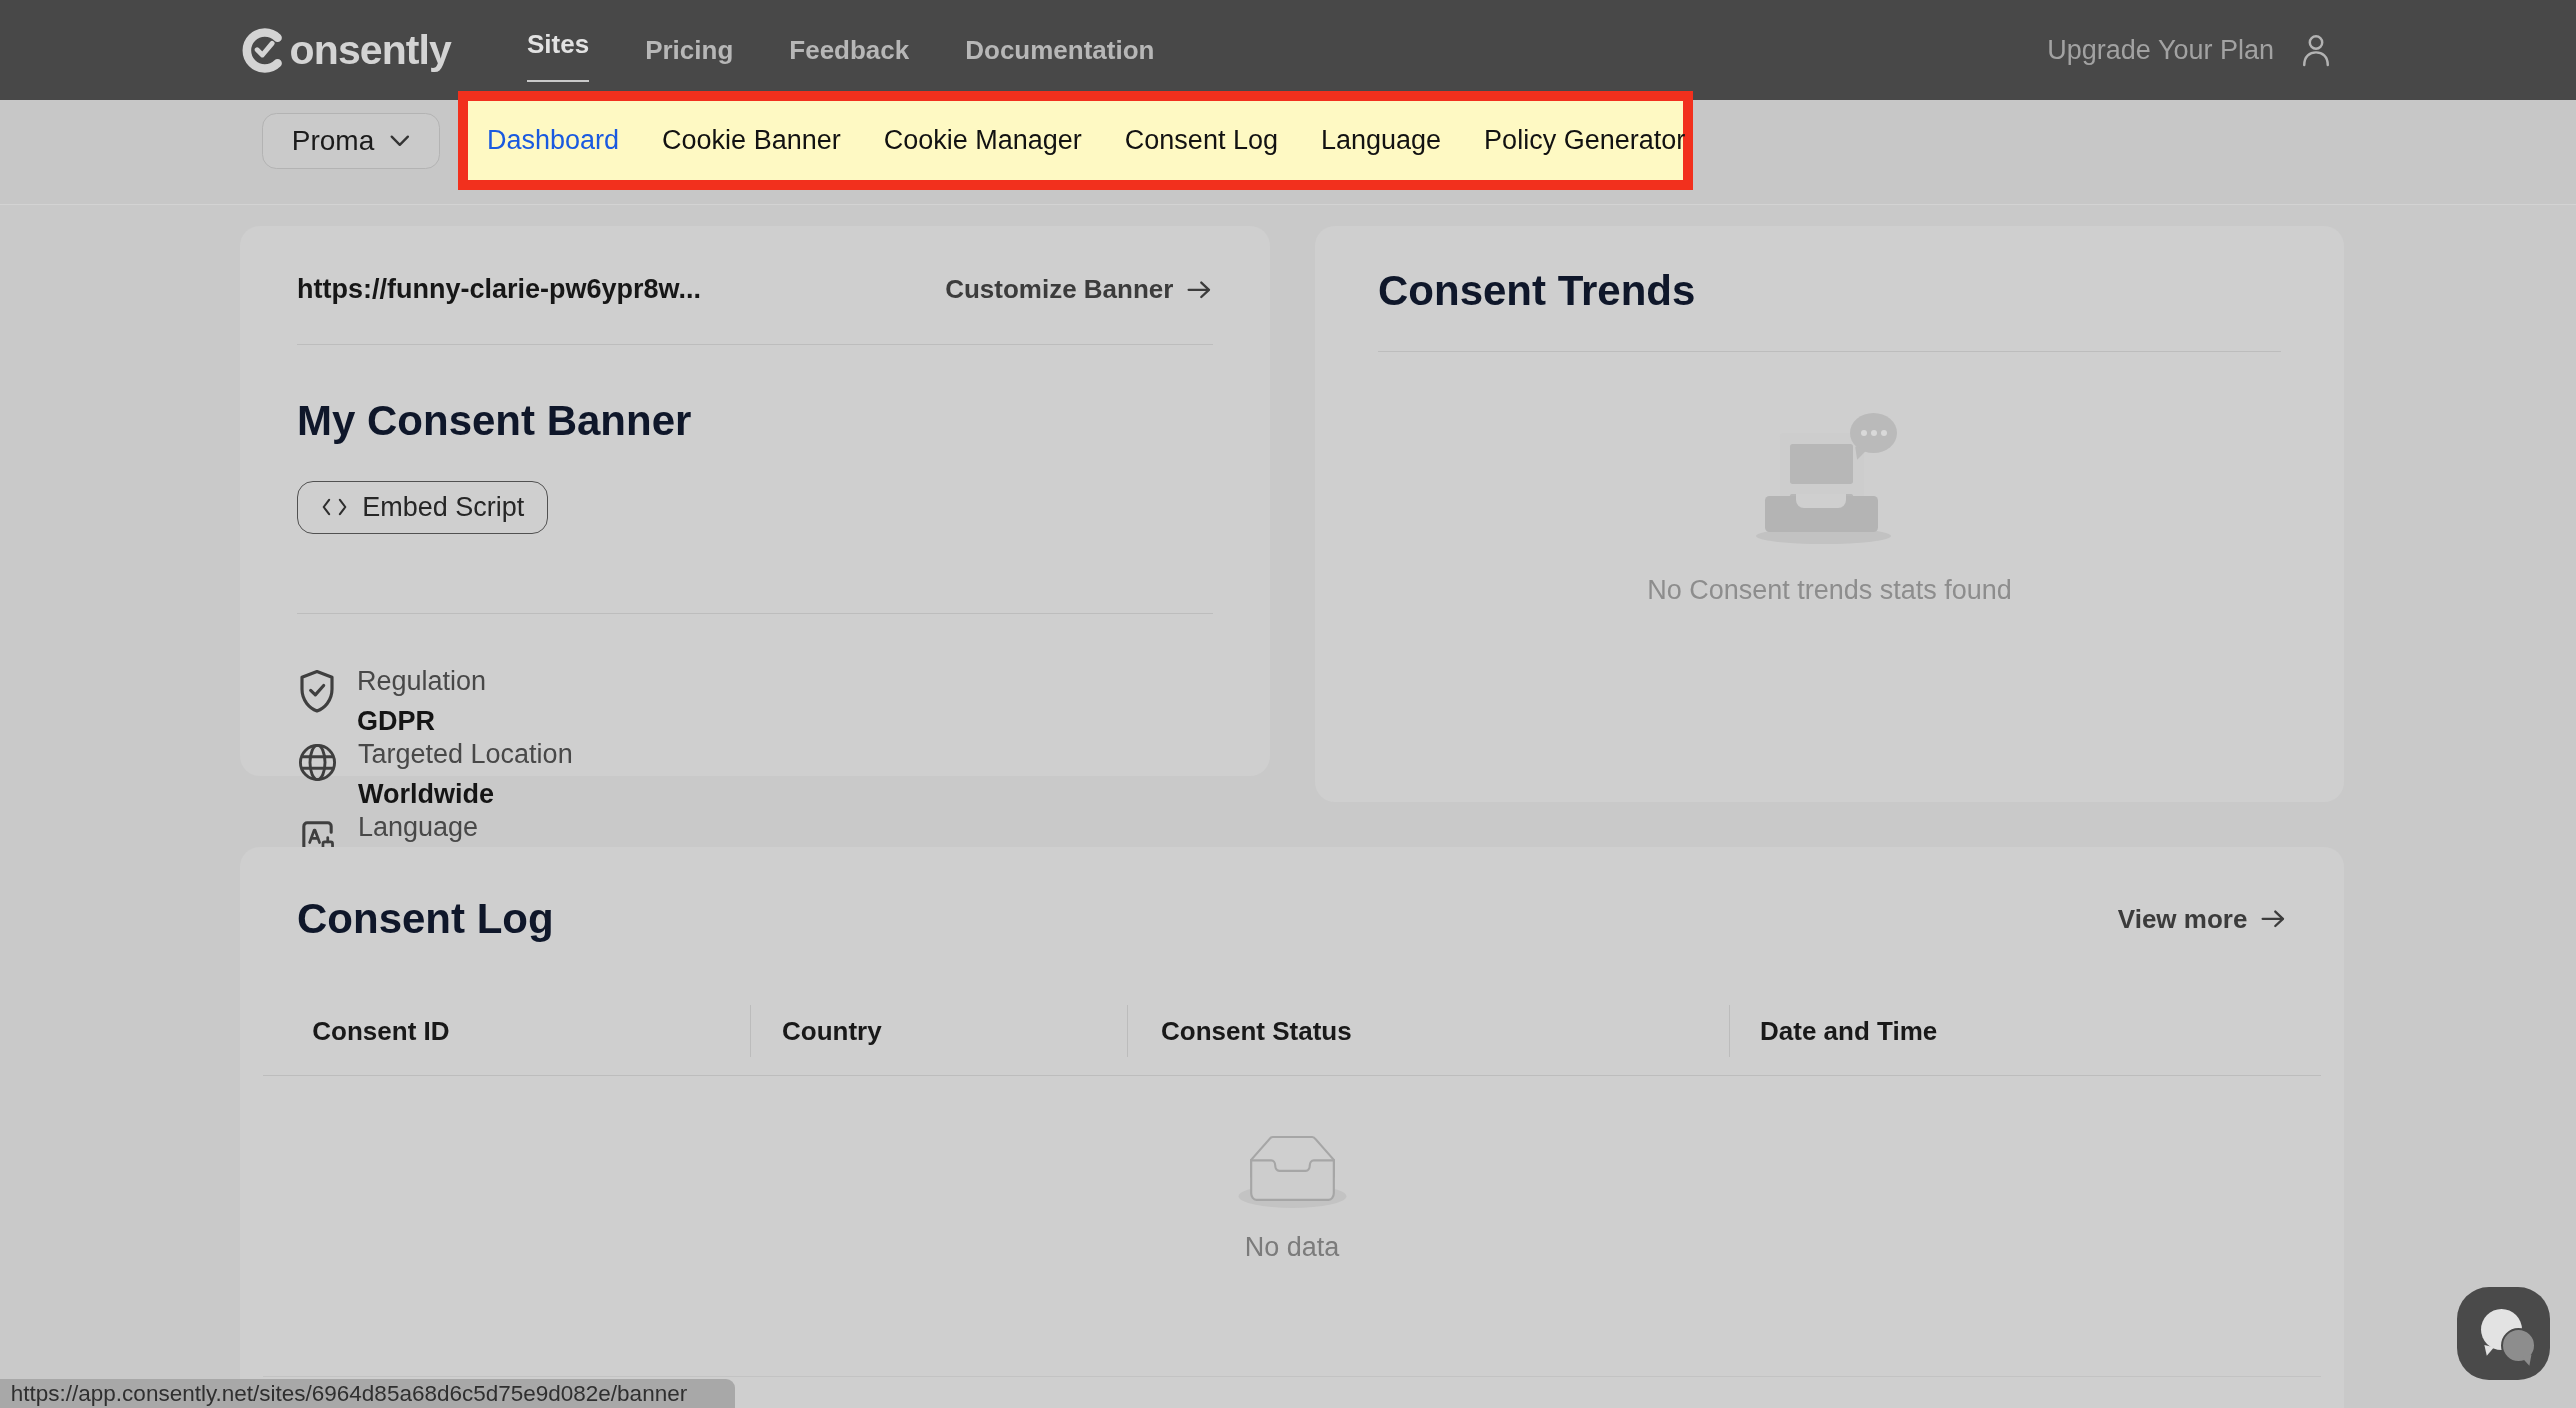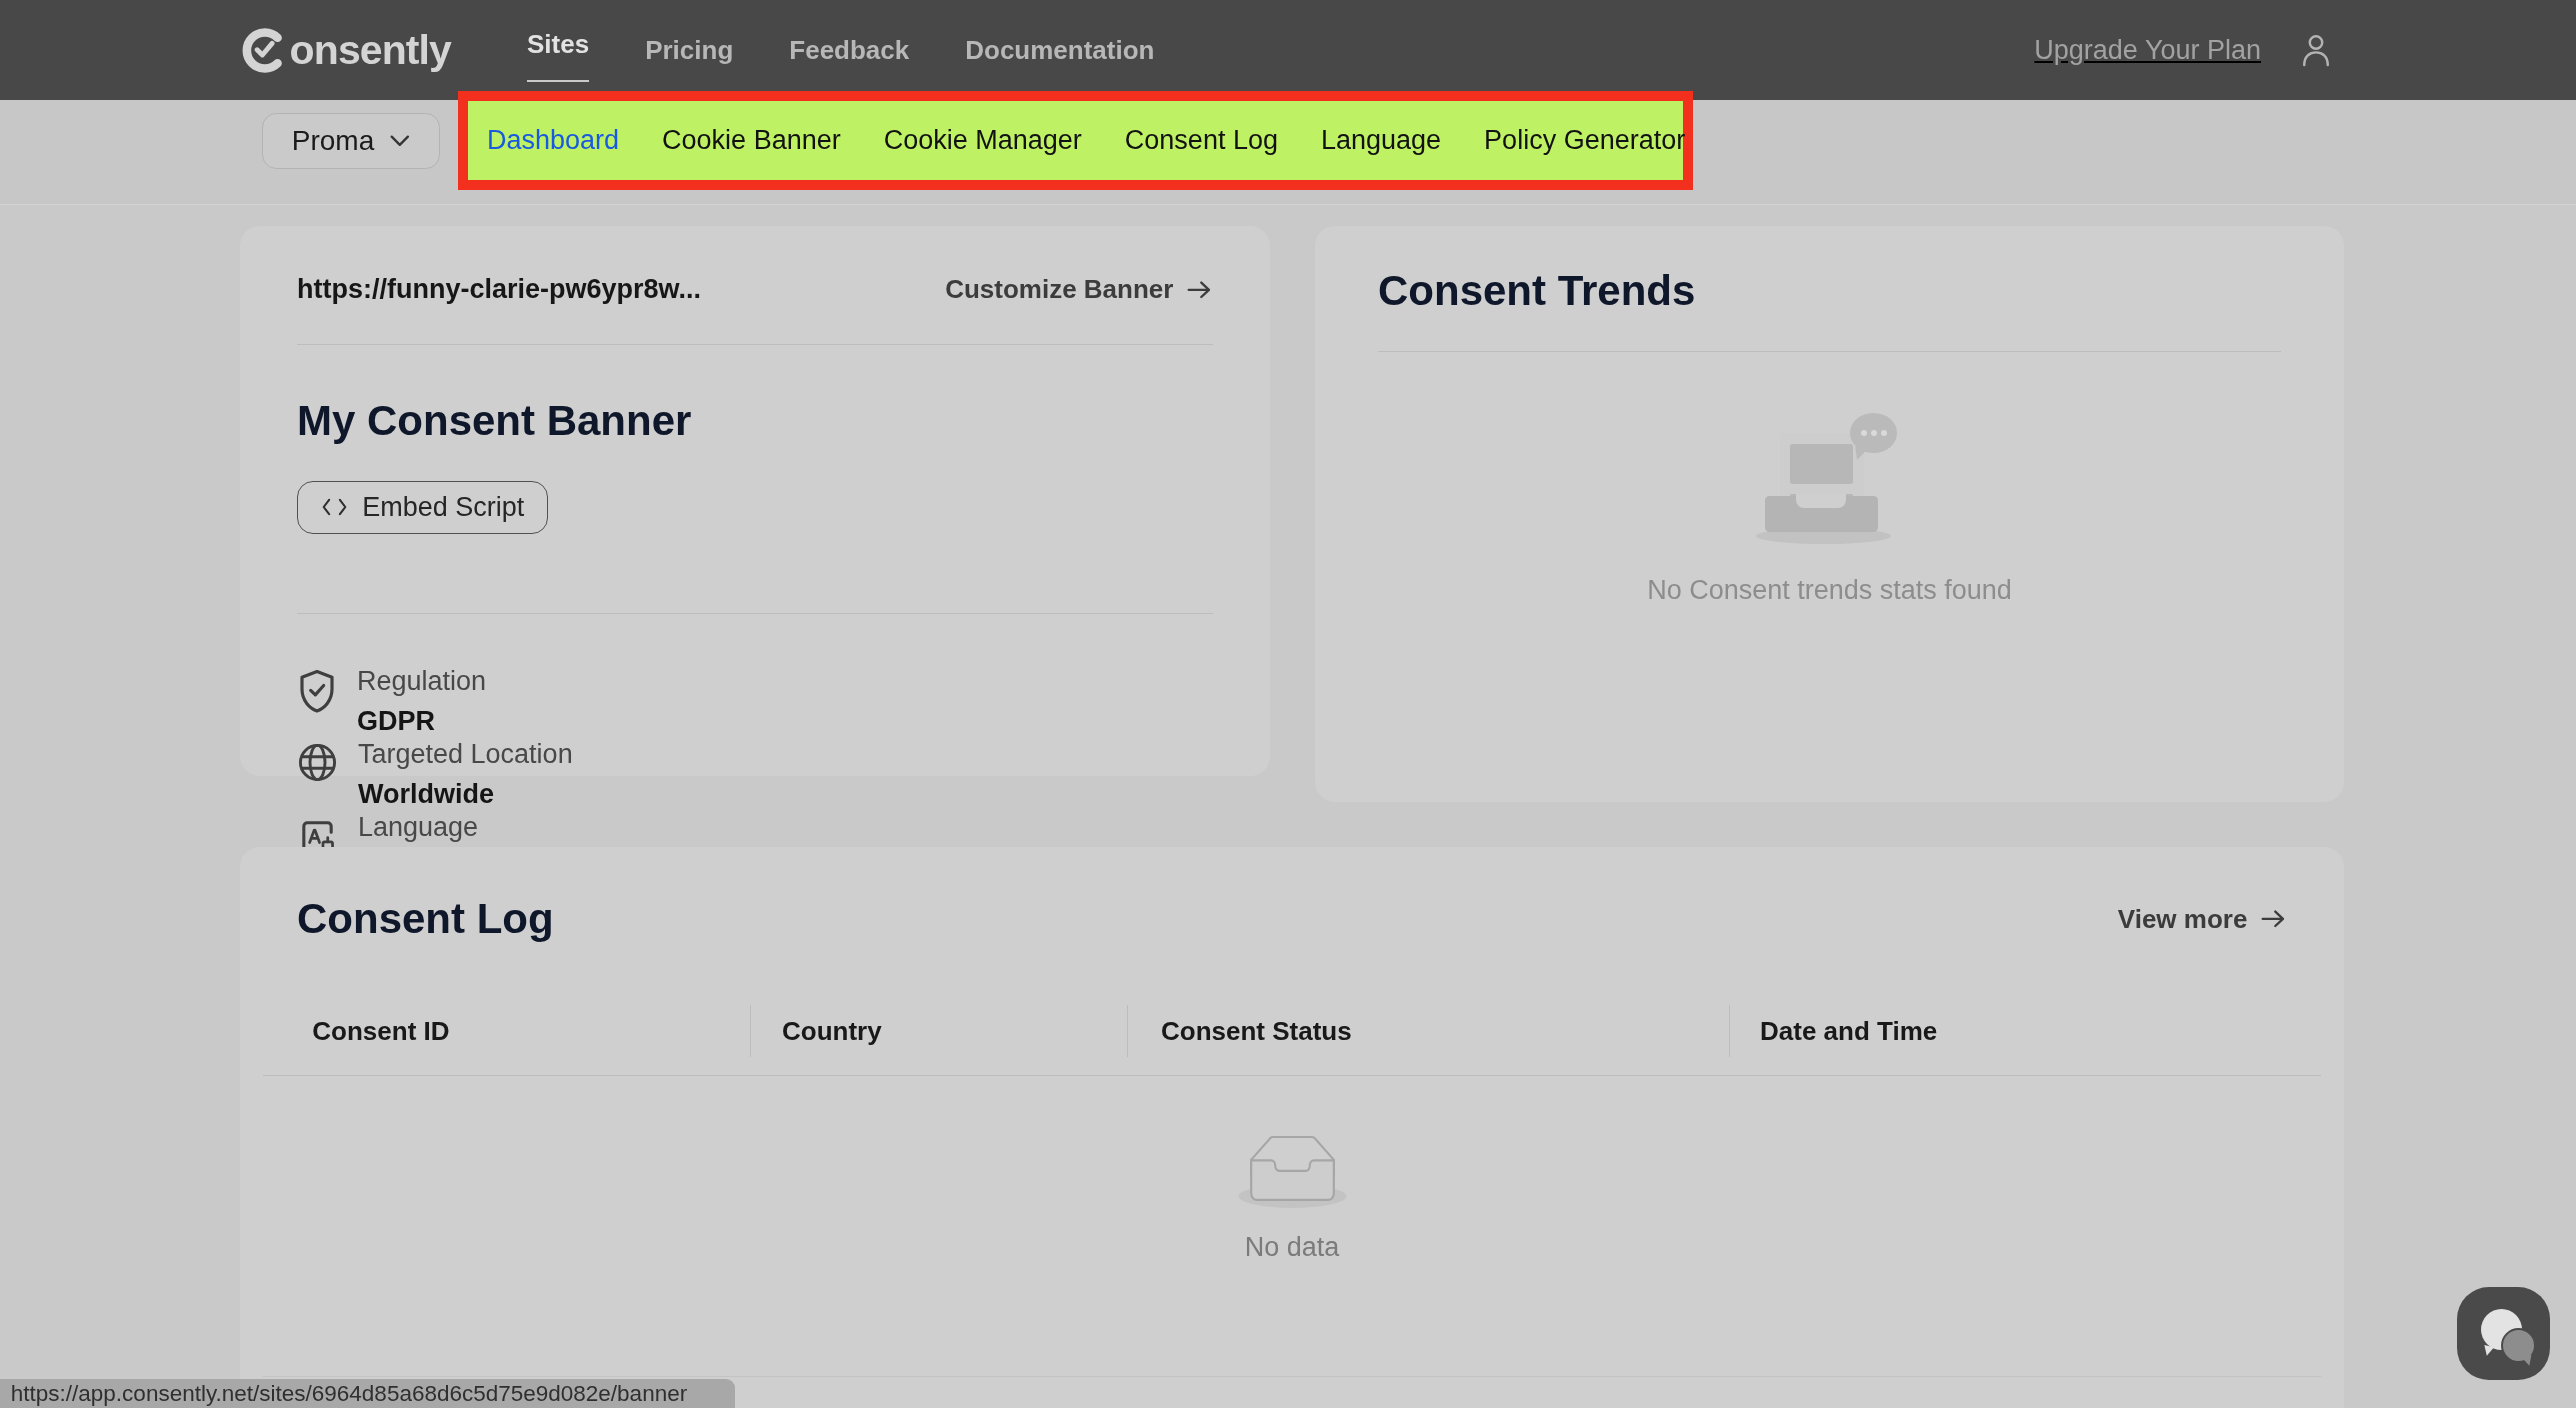--- a/index.html
+++ b/index.html
@@ -7,30 +7,30 @@
   #app{position:relative;width:2576px;height:1408px;background:#c9c9c9;overflow:hidden;}
   svg{display:block;}
 
   
   .topnav{position:absolute;top:0;left:0;width:100%;height:100px;background:#484848;}
   .logo{position:absolute;left:241px;top:0;height:100px;display:flex;align-items:center;gap:3.6px;
         color:#d4d4d4;font-size:41px;font-weight:700;letter-spacing:-0.9px;cursor:pointer;}
   .nav-links{position:absolute;left:527px;top:0;height:100px;display:flex;align-items:center;gap:56px;}
   .nav-link{font-size:26px;font-weight:600;color:#b7b7b7;cursor:pointer;}
   .nav-link.active{color:#e2e2e2;border-bottom:2.7px solid #c9c9c9;padding-bottom:20px;margin-bottom:-10.8px;}
-  .topnav-right{position:absolute;right:244px;top:0;height:100px;display:flex;align-items:center;gap:39px;text-decoration:underline;}
+  .topnav-right{position:absolute;right:244px;top:0;height:100px;display:flex;align-items:center;gap:26px;}
   .upgrade{font-size:27px;color:#a2a2a2;cursor:pointer;}
 
   
   .subnav{position:absolute;top:100px;left:0;width:100%;height:104px;background:#c7c7c7;border-bottom:0.9px solid #d3d3d3;}
   .site-selector{position:absolute;left:262px;top:12.6px;width:178px;height:56px;background:#cacaca;
         border:1.8px solid #b3b3b3;border-radius:14.4px;box-sizing:border-box;display:flex;align-items:center;
         justify-content:center;gap:14.4px;font-size:28px;color:#1b1b1b;cursor:pointer;}
   .annotation-box{position:absolute;left:458px;top:-9px;width:1235px;height:99px;box-sizing:border-box;
-        background:#bef264;border:10px solid #f2301d;display:flex;align-items:center;}
+        background:#fef9c3;border:10px solid #f2301d;display:flex;align-items:center;}
   .tabs{display:flex;align-items:center;gap:43px;padding-left:19px;}
   .tab{font-size:27px;color:#121212;cursor:pointer;white-space:nowrap;}
   .tab.active{color:#1a5ae0;}
 
   
   .card{position:absolute;background:#cfcfcf;border-radius:20px;box-sizing:border-box;}
   .card-banner{left:240px;top:226px;width:1030px;height:550px;padding:0 57px;}
   .card-trends{left:1315px;top:226px;width:1029px;height:576px;padding:0 63px;}
   .card-log{left:240px;top:847px;width:2104px;height:584px;padding:0 57px;border-bottom-left-radius:0;border-bottom-right-radius:0;}
 

